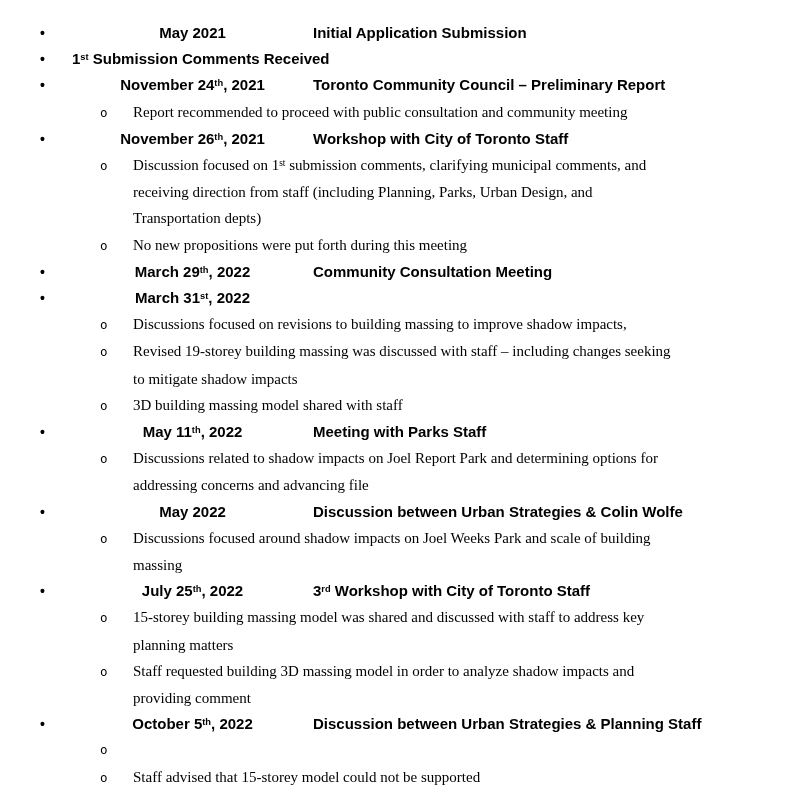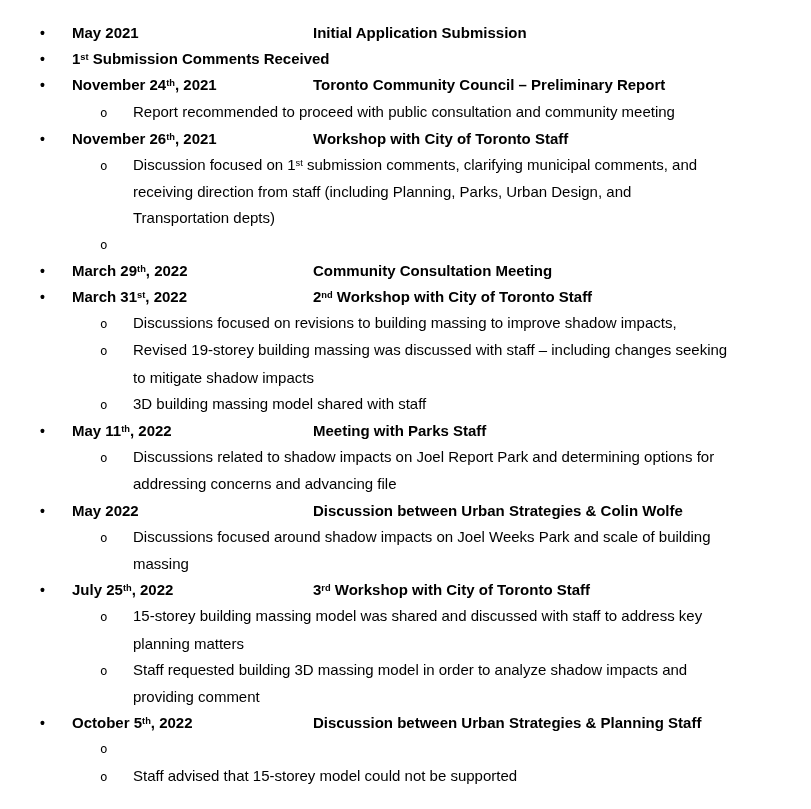--- a/index.html
+++ b/index.html
@@ -32,35 +32,37 @@
   }
   .main-row .bullet {
     flex: none;
     margin-left: 40px;
     width: 32px;
     font-size: 14px;
   }
   .main-row .date {
     flex: none;
     width: 241px;
+    text-align: center;
   }
   .main-row .title {
     flex: 1;
   }
   
   .sub-row .sub-bullet {
     flex: none;
     margin-left: 100px;
     width: 33px;
     font-family: "DejaVu Sans Mono", monospace;
     font-size: 12.5px;
   }
   .sub-row .sub-text {
     flex: 1;
     padding-right: 10px;
+    font-family: Liberation Serif, serif;
   }
   sup {
     font-size: 0.62em;
     line-height: 0;
     vertical-align: baseline;
     position: relative;
     top: -0.45em;
   }
 </style>
 </head>
@@ -106,32 +108,32 @@
     <span class="sub-text">receiving direction from staff (including Planning, Parks, Urban Design, and</span>
   </div>
 
   <div class="row sub-row">
     <span class="sub-bullet"></span>
     <span class="sub-text">Transportation depts)</span>
   </div>
 
   <div class="row sub-row">
     <span class="sub-bullet">o</span>
+    <span class="sub-text">No new propositions were put forth during this meeting</span>
   </div>
 
   <div class="row main-row">
     <span class="bullet">•</span>
     <span class="date">March 29<sup>th</sup>, 2022</span>
     <span class="title">Community Consultation Meeting</span>
   </div>
 
   <div class="row main-row">
     <span class="bullet">•</span>
     <span class="date">March 31<sup>st</sup>, 2022</span>
-    <span class="title">2<sup>nd</sup> Workshop with City of Toronto Staff</span>
   </div>
 
   <div class="row sub-row">
     <span class="sub-bullet">o</span>
     <span class="sub-text">Discussions focused on revisions to building massing to improve shadow impacts,</span>
   </div>
 
 
   <div class="row sub-row">
     <span class="sub-bullet">o</span>

